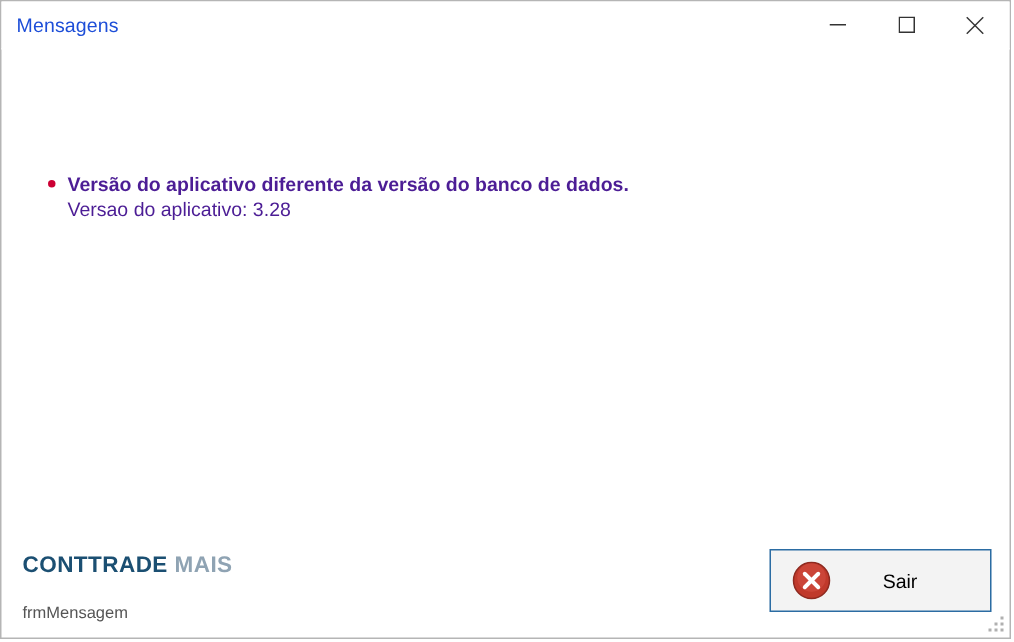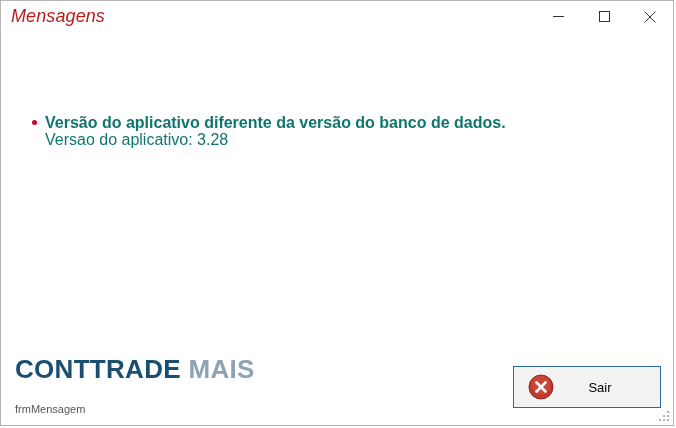--- a/index.html
+++ b/index.html
@@ -27,25 +27,24 @@
   .titlebar {
     height: 31px;
     min-height: 31px;
     display: flex;
     align-items: center;
     background: #ffffff;
     border-bottom: 1px solid #ffffff;
     position: relative;
   }
   .title-text {
-    font-size: 18px;
-    color: #b91c1c;
+    font-size: 13px;
+    color: #1d4ed8;
     padding-left: 10px;
     letter-spacing: 0.1px;
-    font-style: italic;
   }
   .titlebar-buttons {
     position: absolute;
     right: 0;
     top: 0;
     height: 31px;
     display: flex;
   }
   .tb-btn {
     width: 46px;
@@ -73,22 +72,22 @@
   .problem-list {
     margin: 0;
     padding: 0;
     list-style: none;
     position: absolute;
     top: 82px;
     left: 44px;
   }
   .problem-item {
     position: relative;
-    color: #0f766e;
-    font-size: 16px;
+    color: #4c1d95;
+    font-size: 13px;
     line-height: 16.5px;
   }
   .bullet {
     position: absolute;
     left: -13px;
     top: 5px;
     width: 5px;
     height: 5px;
     border-radius: 50%;
     background: #cc0033;
@@ -101,21 +100,21 @@
     display: block;
     font-weight: normal;
   }
   
   .logo-wrap {
     position: absolute;
     left: 14px;
     bottom: 10px;
   }
   .logo {
-    font-size: 26px;
+    font-size: 15px;
     font-weight: bold;
     letter-spacing: 0.3px;
     color: #1b4f72;
   }
   .logo .logo-light {
     color: #8fa3b3;
     font-weight: bold;
   }
   .form-name {
     font-size: 11px;

